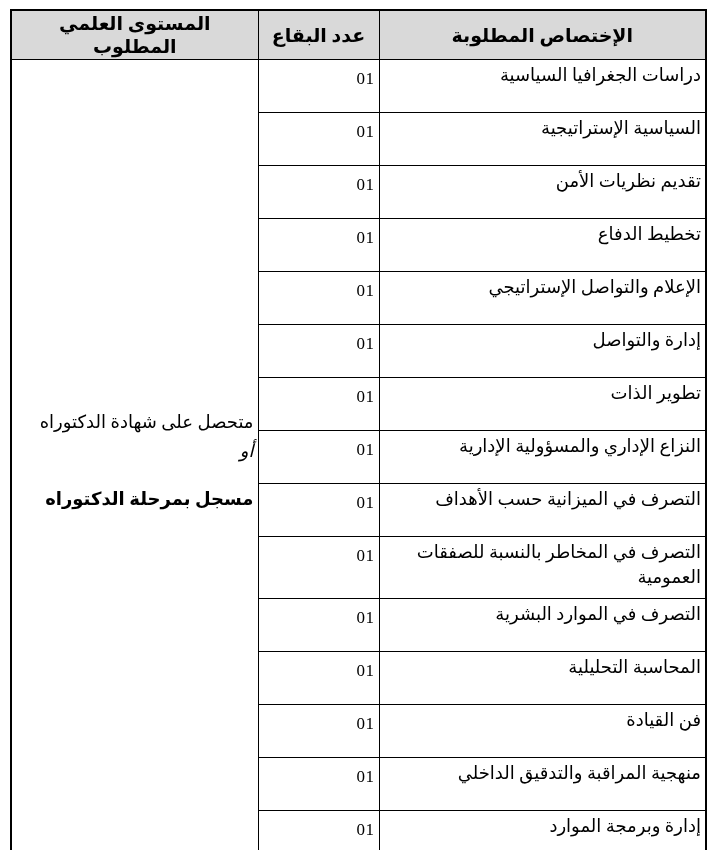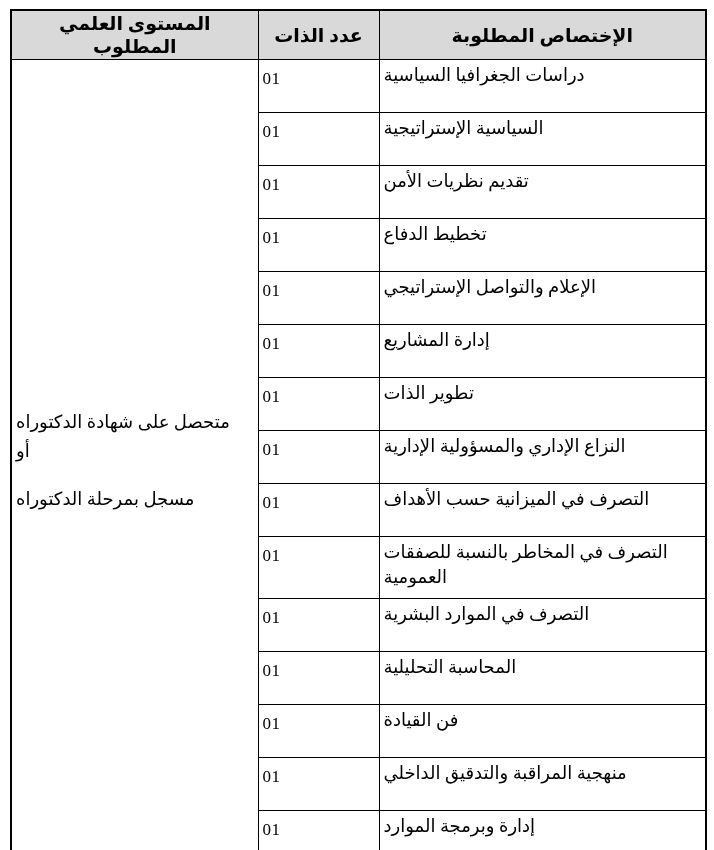--- a/index.html
+++ b/index.html
@@ -31,57 +31,57 @@
     border: 1px solid #000;
     font-weight: bold;
     font-size: 19px;
     text-align: center;
     vertical-align: middle;
     height: 28px;
     padding: 1px 4px;
   }
   .doc-table td {
     border: 1px solid #000;
-    text-align: left;
+    text-align: right;
     font-size: 18px;
     line-height: 1.4;
     padding: 3px 4px 0 4px;
     vertical-align: top;
     overflow: hidden;
   }
   .doc-table tbody tr { height: 53px; }
   .doc-table tbody tr.tall { height: 62px; }
   td.count-cell {
     font-size: 17px;
     letter-spacing: 0.5px;
     padding-top: 7px;
   }
   td.level-cell {
     vertical-align: middle;
     font-size: 18px;
     padding: 0 4px;
   }
   td.level-cell .lvl-line { display: block; }
-  td.level-cell .lvl-or { margin: 3px 0 12px 0; }
-  td.level-cell .lvl-line3 { margin-top: 23px; }
+  td.level-cell .lvl-or { margin: 3px 0 12px 0; font-style: italic; }
+  td.level-cell .lvl-line3 { margin-top: 23px; font-weight: bold; }
 </style>
 </head>
 <body>
 
 <div class="page">
   <table class="doc-table" dir="rtl">
     <colgroup>
       <col class="col-spec">
       <col class="col-count">
       <col class="col-level">
     </colgroup>
     <thead>
       <tr>
         <th style="background: rgb(217, 217, 217); text-align: center;">الإختصاص المطلوبة</th>
-        <th style="background: rgb(217, 217, 217);">عدد الذات</th>
+        <th style="background: rgb(217, 217, 217);">عدد البقاع</th>
         <th style="background: rgb(217, 217, 217); text-align: center;">المستوى العلمي المطلوب</th>
       </tr>
     </thead>
     <tbody id="table-body">
         <tr>
           <td class="spec-cell">دراسات الجغرافيا السياسية</td>
           <td class="count-cell">01</td>
           <td rowspan="15" class="level-cell">
             <div class="lvl-line">متحصل على شهادة الدكتوراه</div>
             <div class="lvl-line lvl-or">أو</div>
@@ -98,21 +98,21 @@
         </tr>
         <tr>
           <td class="spec-cell">تخطيط الدفاع</td>
           <td class="count-cell">01</td>
         </tr>
         <tr>
           <td class="spec-cell">الإعلام والتواصل الإستراتيجي</td>
           <td class="count-cell">01</td>
         </tr>
         <tr>
-          <td class="spec-cell">إدارة المشاريع</td>
+          <td class="spec-cell">إدارة والتواصل</td>
           <td class="count-cell">01</td>
         </tr>
         <tr>
           <td class="spec-cell">تطوير الذات</td>
           <td class="count-cell">01</td>
         </tr>
         <tr>
           <td class="spec-cell">النزاع الإداري والمسؤولية الإدارية</td>
           <td class="count-cell">01</td>
         </tr>

